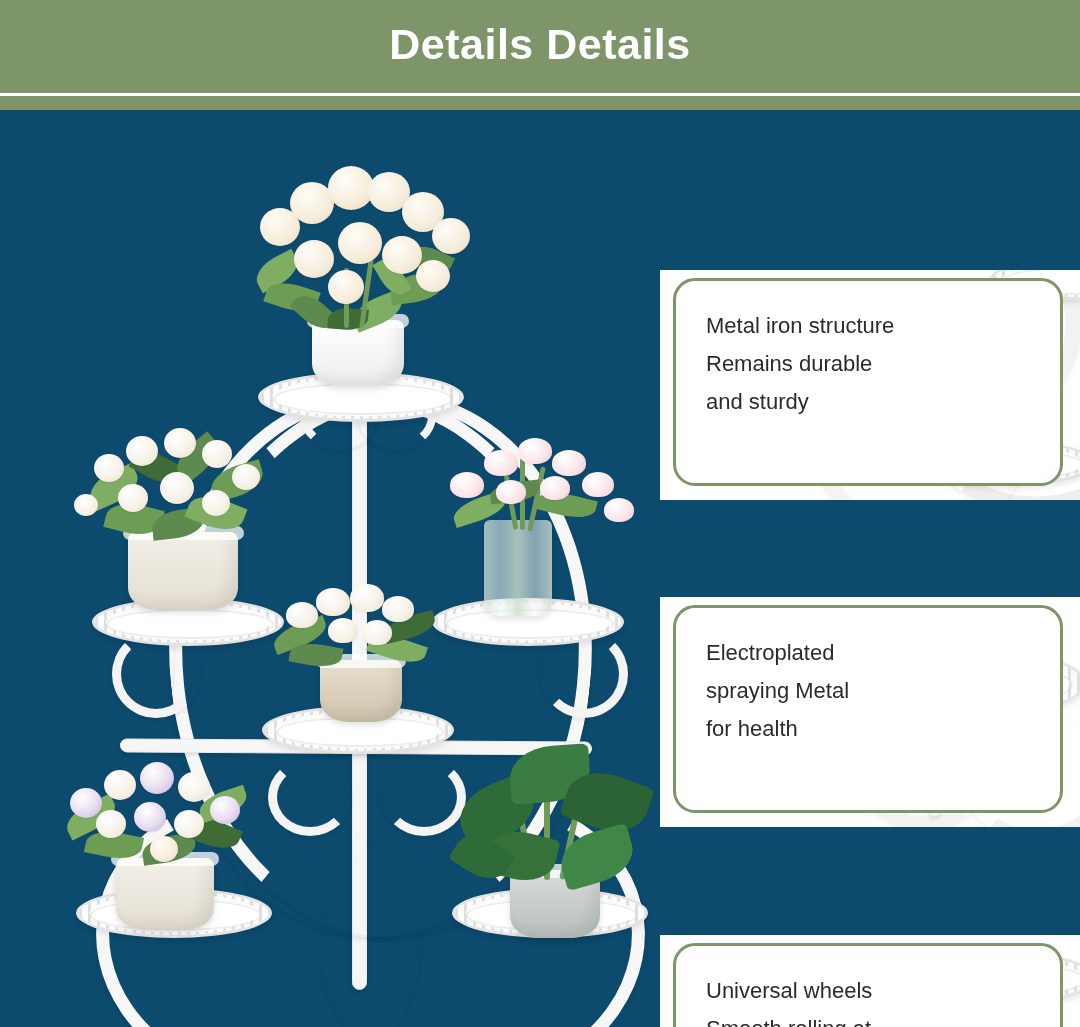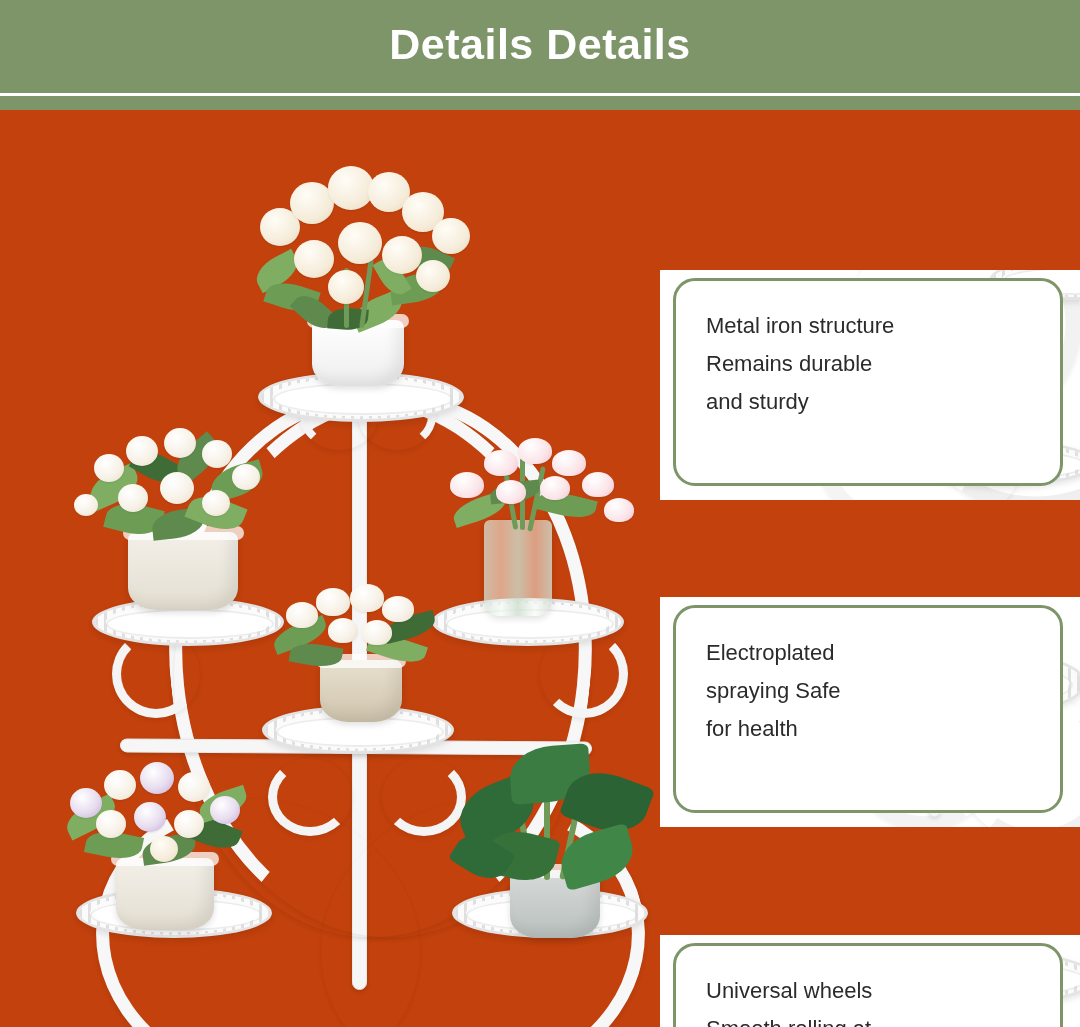--- a/index.html
+++ b/index.html
@@ -45,21 +45,21 @@
     background: #7d9568;
   }
 
   
   .stage {
     position: absolute;
     left: 0;
     top: 110px;
     width: 1080px;
     height: 917px;
-    background: #c2410c;
+    background: #0c4a6e;
     overflow: hidden;
   }
 
   
   .callout {
     position: absolute;
     box-sizing: border-box;
     border: 3px solid #7d9568;
     border-radius: 22px;
     background: #ffffff;
@@ -402,21 +402,21 @@
   </div>
 
   <div class="callout" id="callout-1">
     <div class="callout-text">Metal iron structure
 Remains durable
 and sturdy</div>
   </div>
 
   <div class="callout" id="callout-2">
     <div class="callout-text">Electroplated
-spraying Safe
+spraying Metal
 for health</div>
   </div>
 
   <div class="callout" id="callout-3">
     <div class="callout-text">Universal wheels
 Smooth rolling at
 will</div>
   </div>
 
 </div>

